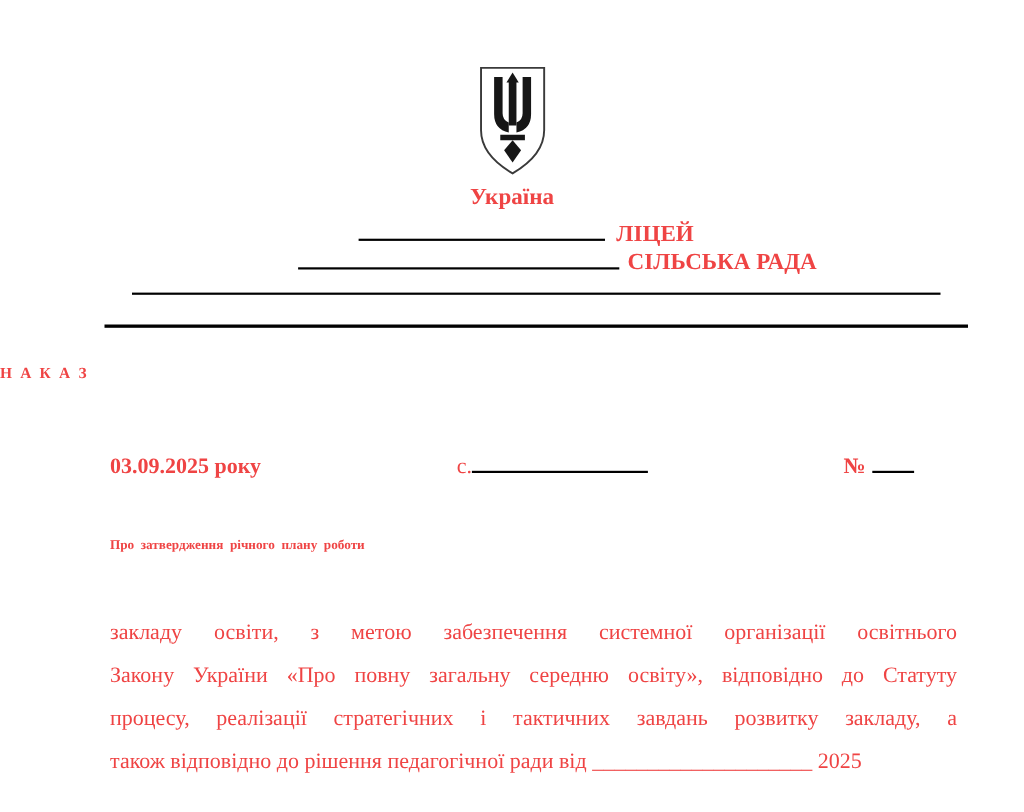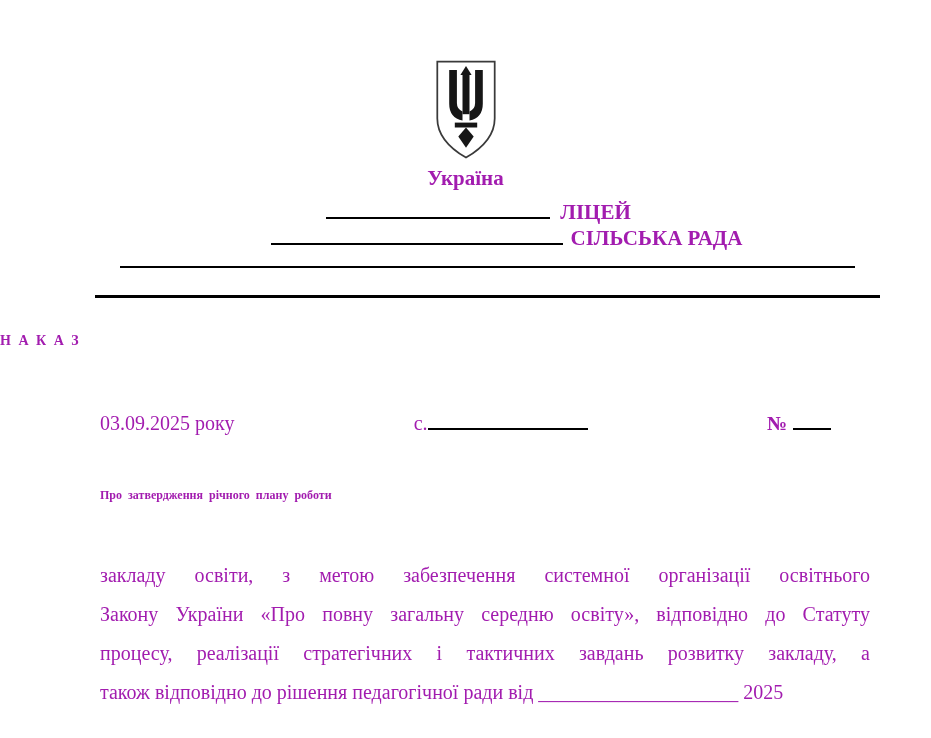--- a/index.html
+++ b/index.html
@@ -7,21 +7,21 @@
     padding: 0;
     background: #fff;
   }
   .page {
     position: relative;
     width: 931px;
     height: 738px;
     background: #ffffff;
     overflow: hidden;
     font-family: "Liberation Serif", "DejaVu Serif", serif;
-    color: #a21caf;
+    color: #ef4444;
   }
   .emblem {
     position: absolute;
     top: 58px;
     left: 50%;
     transform: translateX(-50%);
   }
   .country {
     position: absolute;
     top: 166px;
@@ -74,21 +74,21 @@
     position: absolute;
     top: 409px;
     left: 100px;
     width: 731px;
     display: flex;
     justify-content: space-between;
     align-items: baseline;
     font-size: 20px;
     line-height: 26px;
   }
-  .date-row .date { font-weight: normal; }
+  .date-row .date { font-weight: bold; }
   .place-blank { width: 160px; }
   .num-label { font-weight: bold; }
   .num-blank { width: 38px; margin-left: 6px; }
   .subject {
     position: absolute;
     top: 484px;
     left: 100px;
     width: 560px;
     font-size: 12px;
     font-weight: bold;

